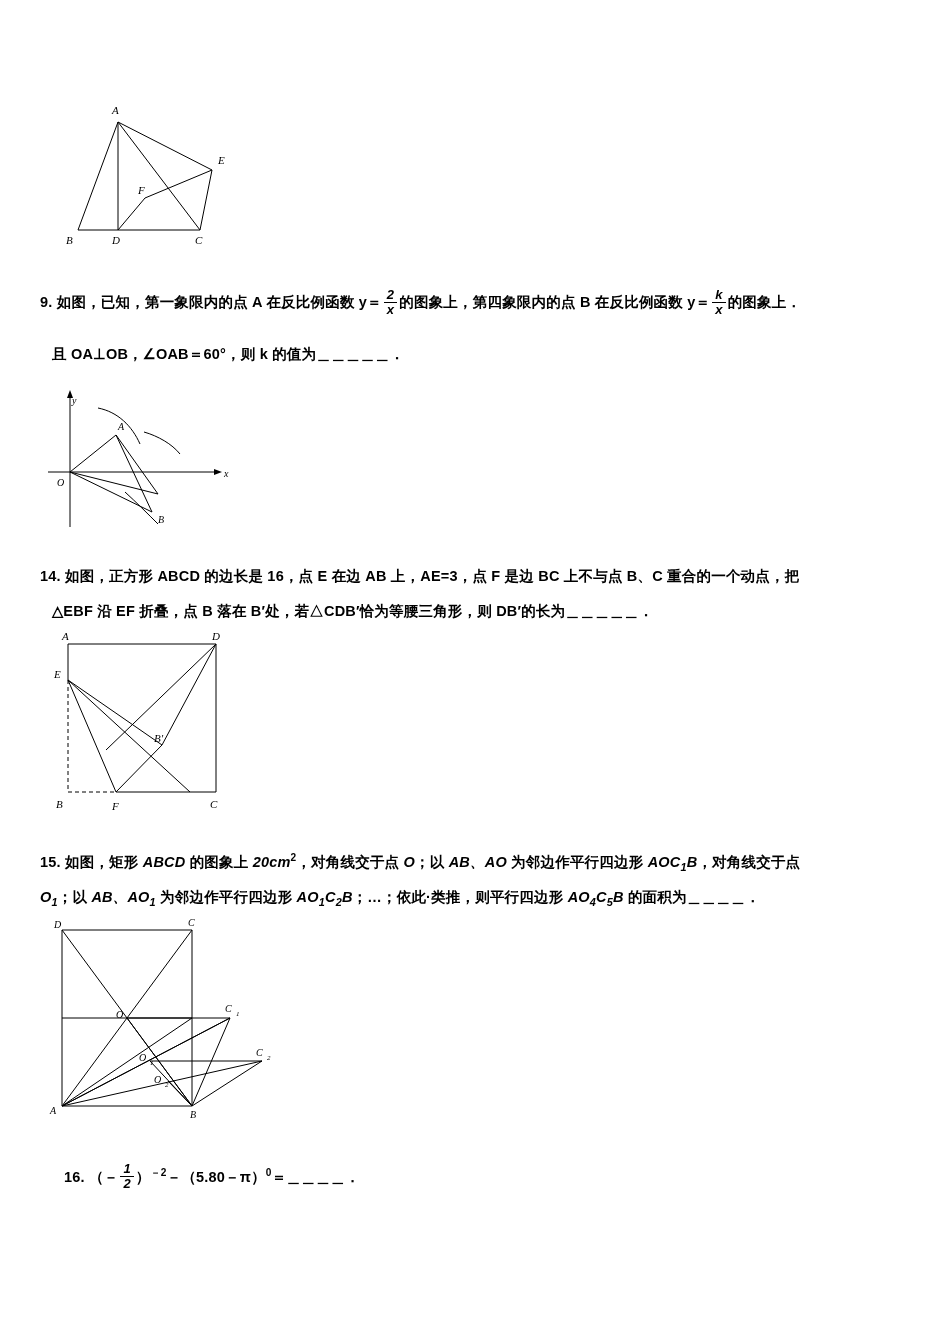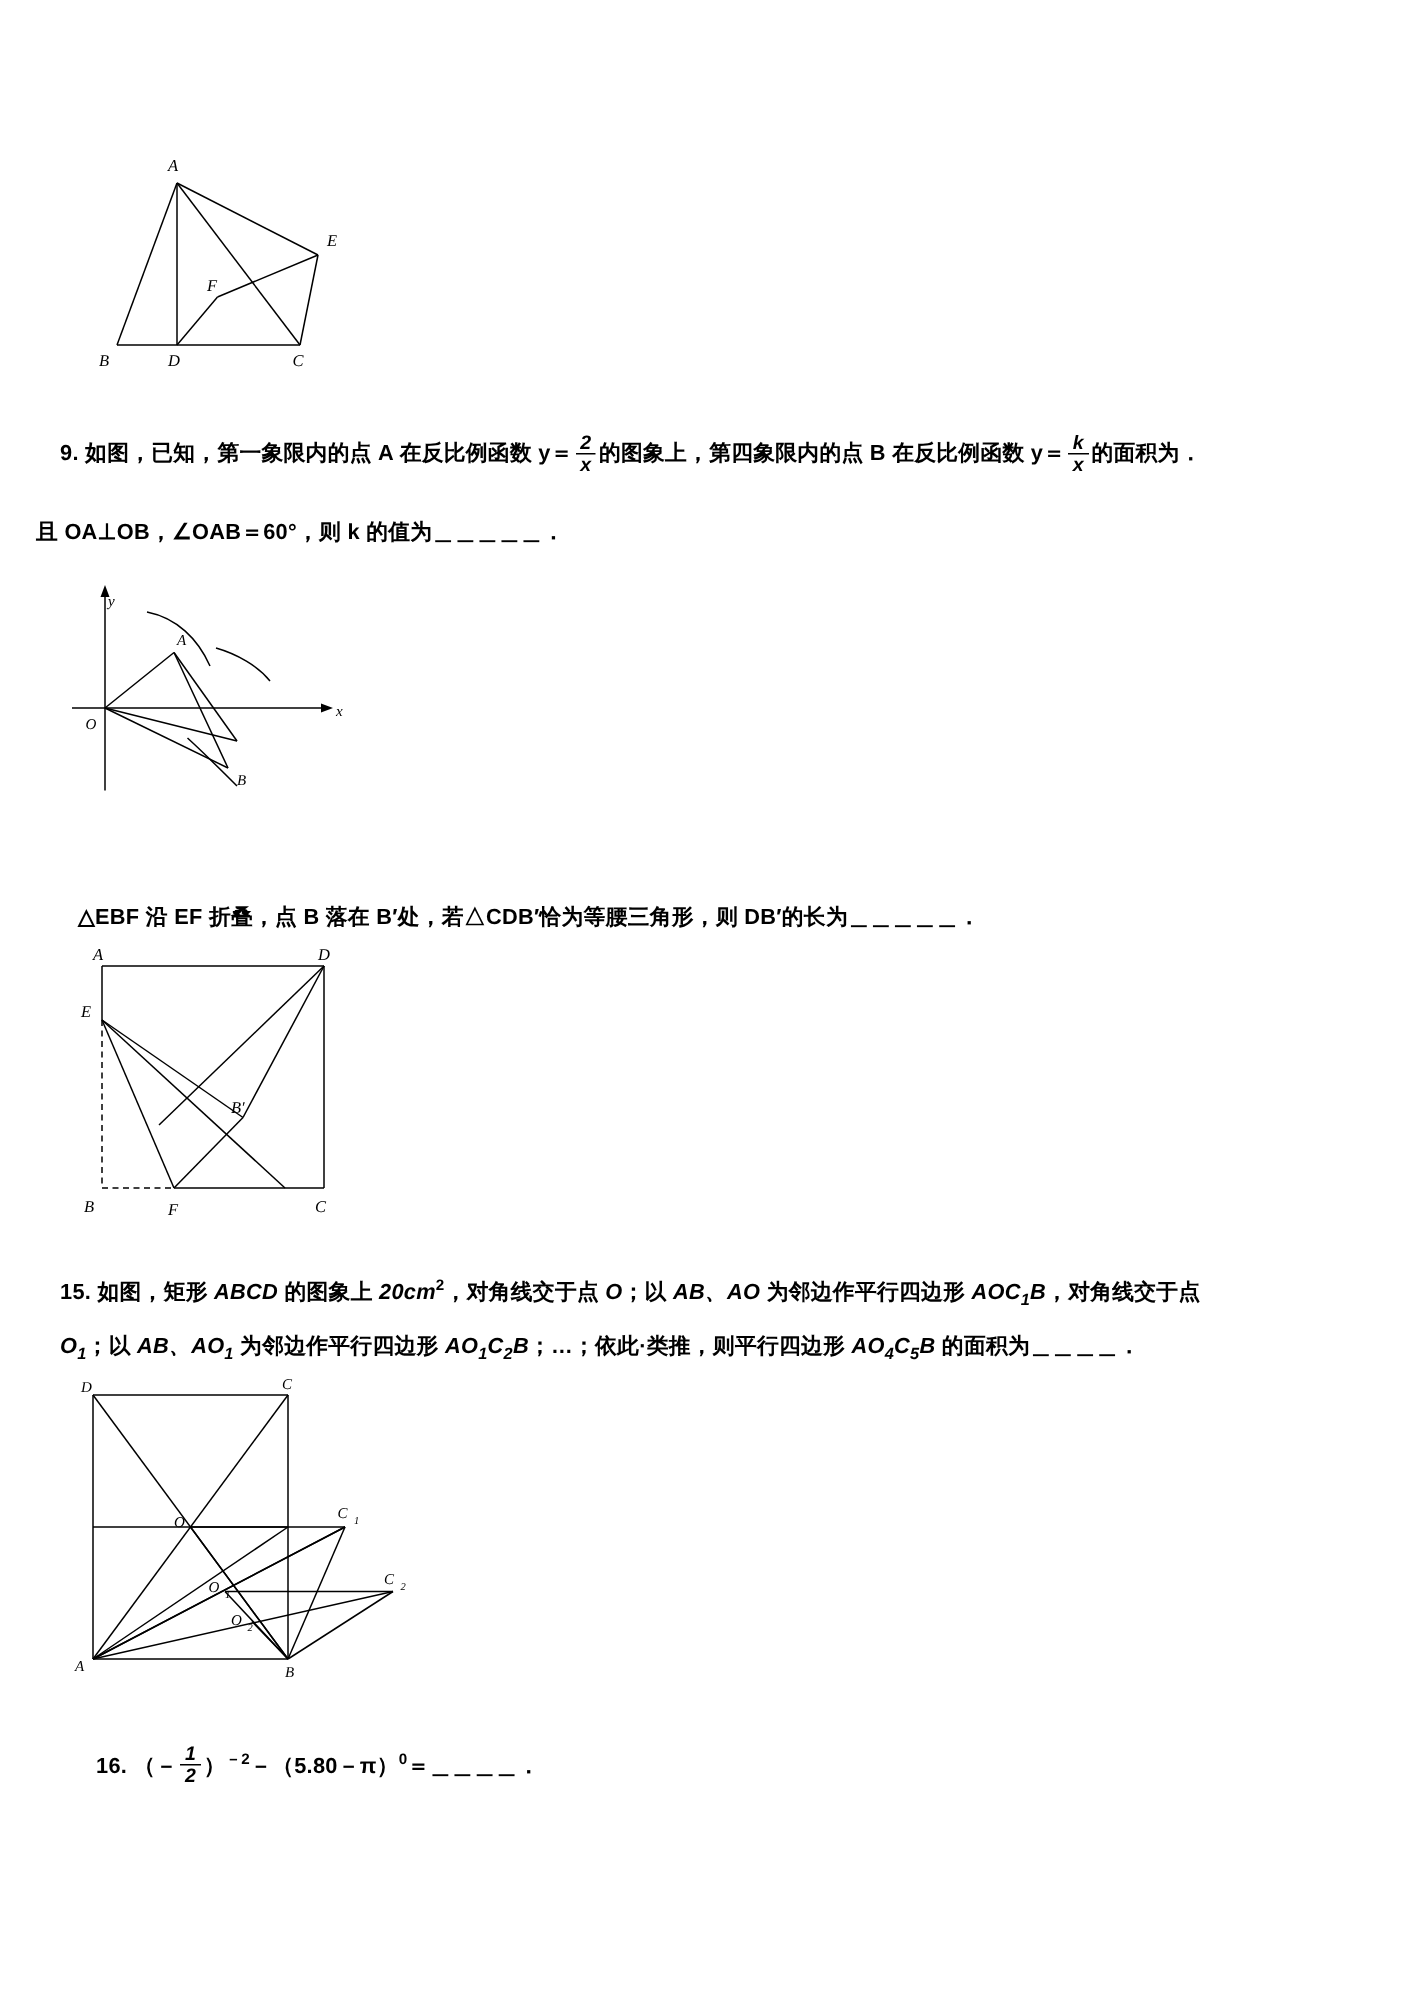--- a/index.html
+++ b/index.html
@@ -89,23 +89,23 @@
       <text x="178" y="74" font-size="11">E</text>
       <text x="98" y="104" font-size="11">F</text>
       <text x="26" y="154" font-size="11">B</text>
       <text x="72" y="154" font-size="11">D</text>
       <text x="155" y="154" font-size="11">C</text>
     </svg>
   </div>
 
   <div class="qline" style="left:40px; top:288px;">
     <span class="qnum">9.</span>
-    <span>如图，已知，第一象限内的点 A 在反比例函数 y＝</span><span class="frac"><span class="num">2</span><span class="den">x</span></span><span>的图象上，第四象限内的点 B 在反比例函数 y＝</span><span class="frac"><span class="num">k</span><span class="den">x</span></span><span>的面积为．</span>
-  </div>
-  <div class="qline" style="left:24px; top:345px;">
+    <span>如图，已知，第一象限内的点 A 在反比例函数 y＝</span><span class="frac"><span class="num">2</span><span class="den">x</span></span><span>的图象上，第四象限内的点 B 在反比例函数 y＝</span><span class="frac"><span class="num">k</span><span class="den">x</span></span><span>的图象上．</span>
+  </div>
+  <div class="qline" style="left:52px; top:345px;">
     <span>且 OA⊥OB，∠OAB＝60°，则 k 的值为＿＿＿＿＿．</span>
   </div>
 
   <div class="fig" style="left:40px; top:382px; width:220px; height:155px;">
     <svg width="220" height="155" viewBox="0 0 220 155">
       <g stroke="#000" stroke-width="1" fill="none">
         <line x1="30" y1="145" x2="30" y2="12"></line>
         <polygon points="30,8 27,16 33,16" fill="#000" stroke="none"></polygon>
         <line x1="8" y1="90" x2="178" y2="90"></line>
         <polygon points="182,90 174,87 174,93" fill="#000" stroke="none"></polygon>
@@ -119,20 +119,24 @@
         <line x1="76" y1="53" x2="118" y2="112"></line>
       </g>
       <text x="32" y="22" font-size="10">y</text>
       <text x="78" y="48" font-size="10">A</text>
       <text x="184" y="95" font-size="10">x</text>
       <text x="17" y="104" font-size="10">O</text>
       <text x="118" y="141" font-size="10">B</text>
     </svg>
   </div>
 
+  <div class="qline" style="left:40px; top:567px;">
+    <span class="qnum">14.</span>
+    <span>如图，正方形 ABCD 的边长是 16，点 E 在边 AB 上，AE=3，点 F 是边 BC 上不与点 B、C 重合的一个动点，把</span>
+  </div>
   <div class="qline" style="left:52px; top:602px;">
     <span>△EBF 沿 EF 折叠，点 B 落在 B′处，若△CDB′恰为等腰三角形，则 DB′的长为＿＿＿＿＿．</span>
   </div>
 
   <div class="fig" style="left:40px; top:632px; width:250px; height:195px;">
     <svg width="250" height="195" viewBox="0 0 250 195">
       <g stroke="#000" stroke-width="1" fill="none">
         <rect x="28" y="12" width="148" height="148" fill="none" stroke="none"></rect>
         <line x1="28" y1="12" x2="176" y2="12"></line>
         <line x1="176" y1="12" x2="176" y2="160"></line>

